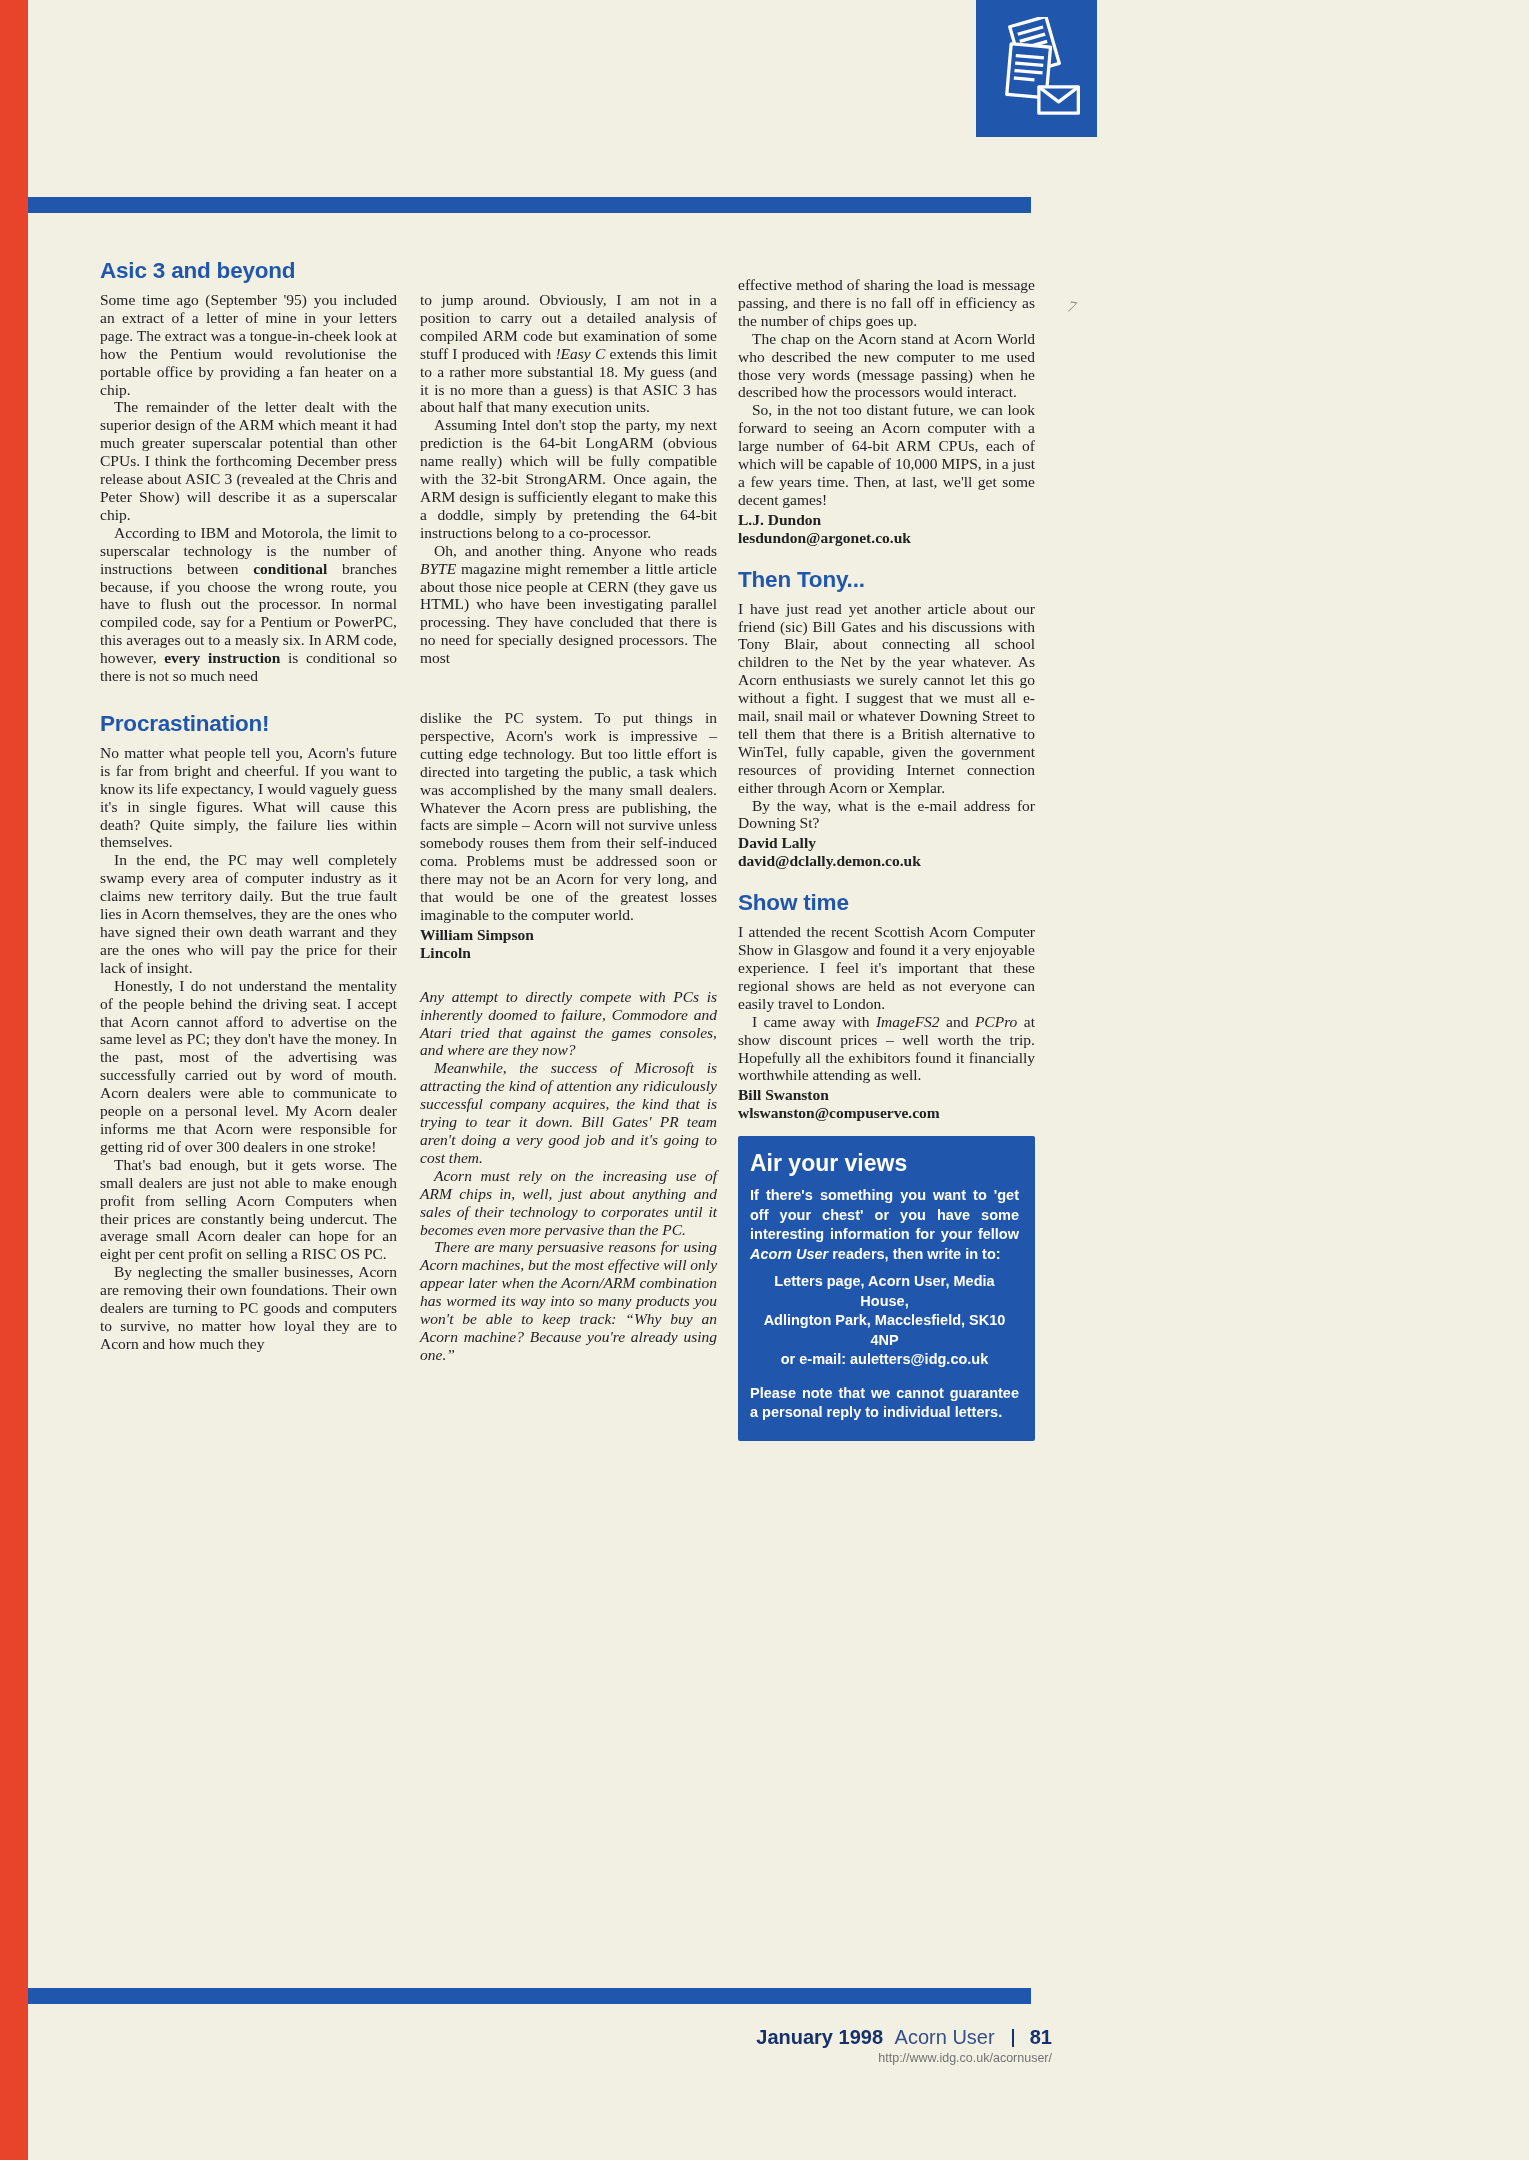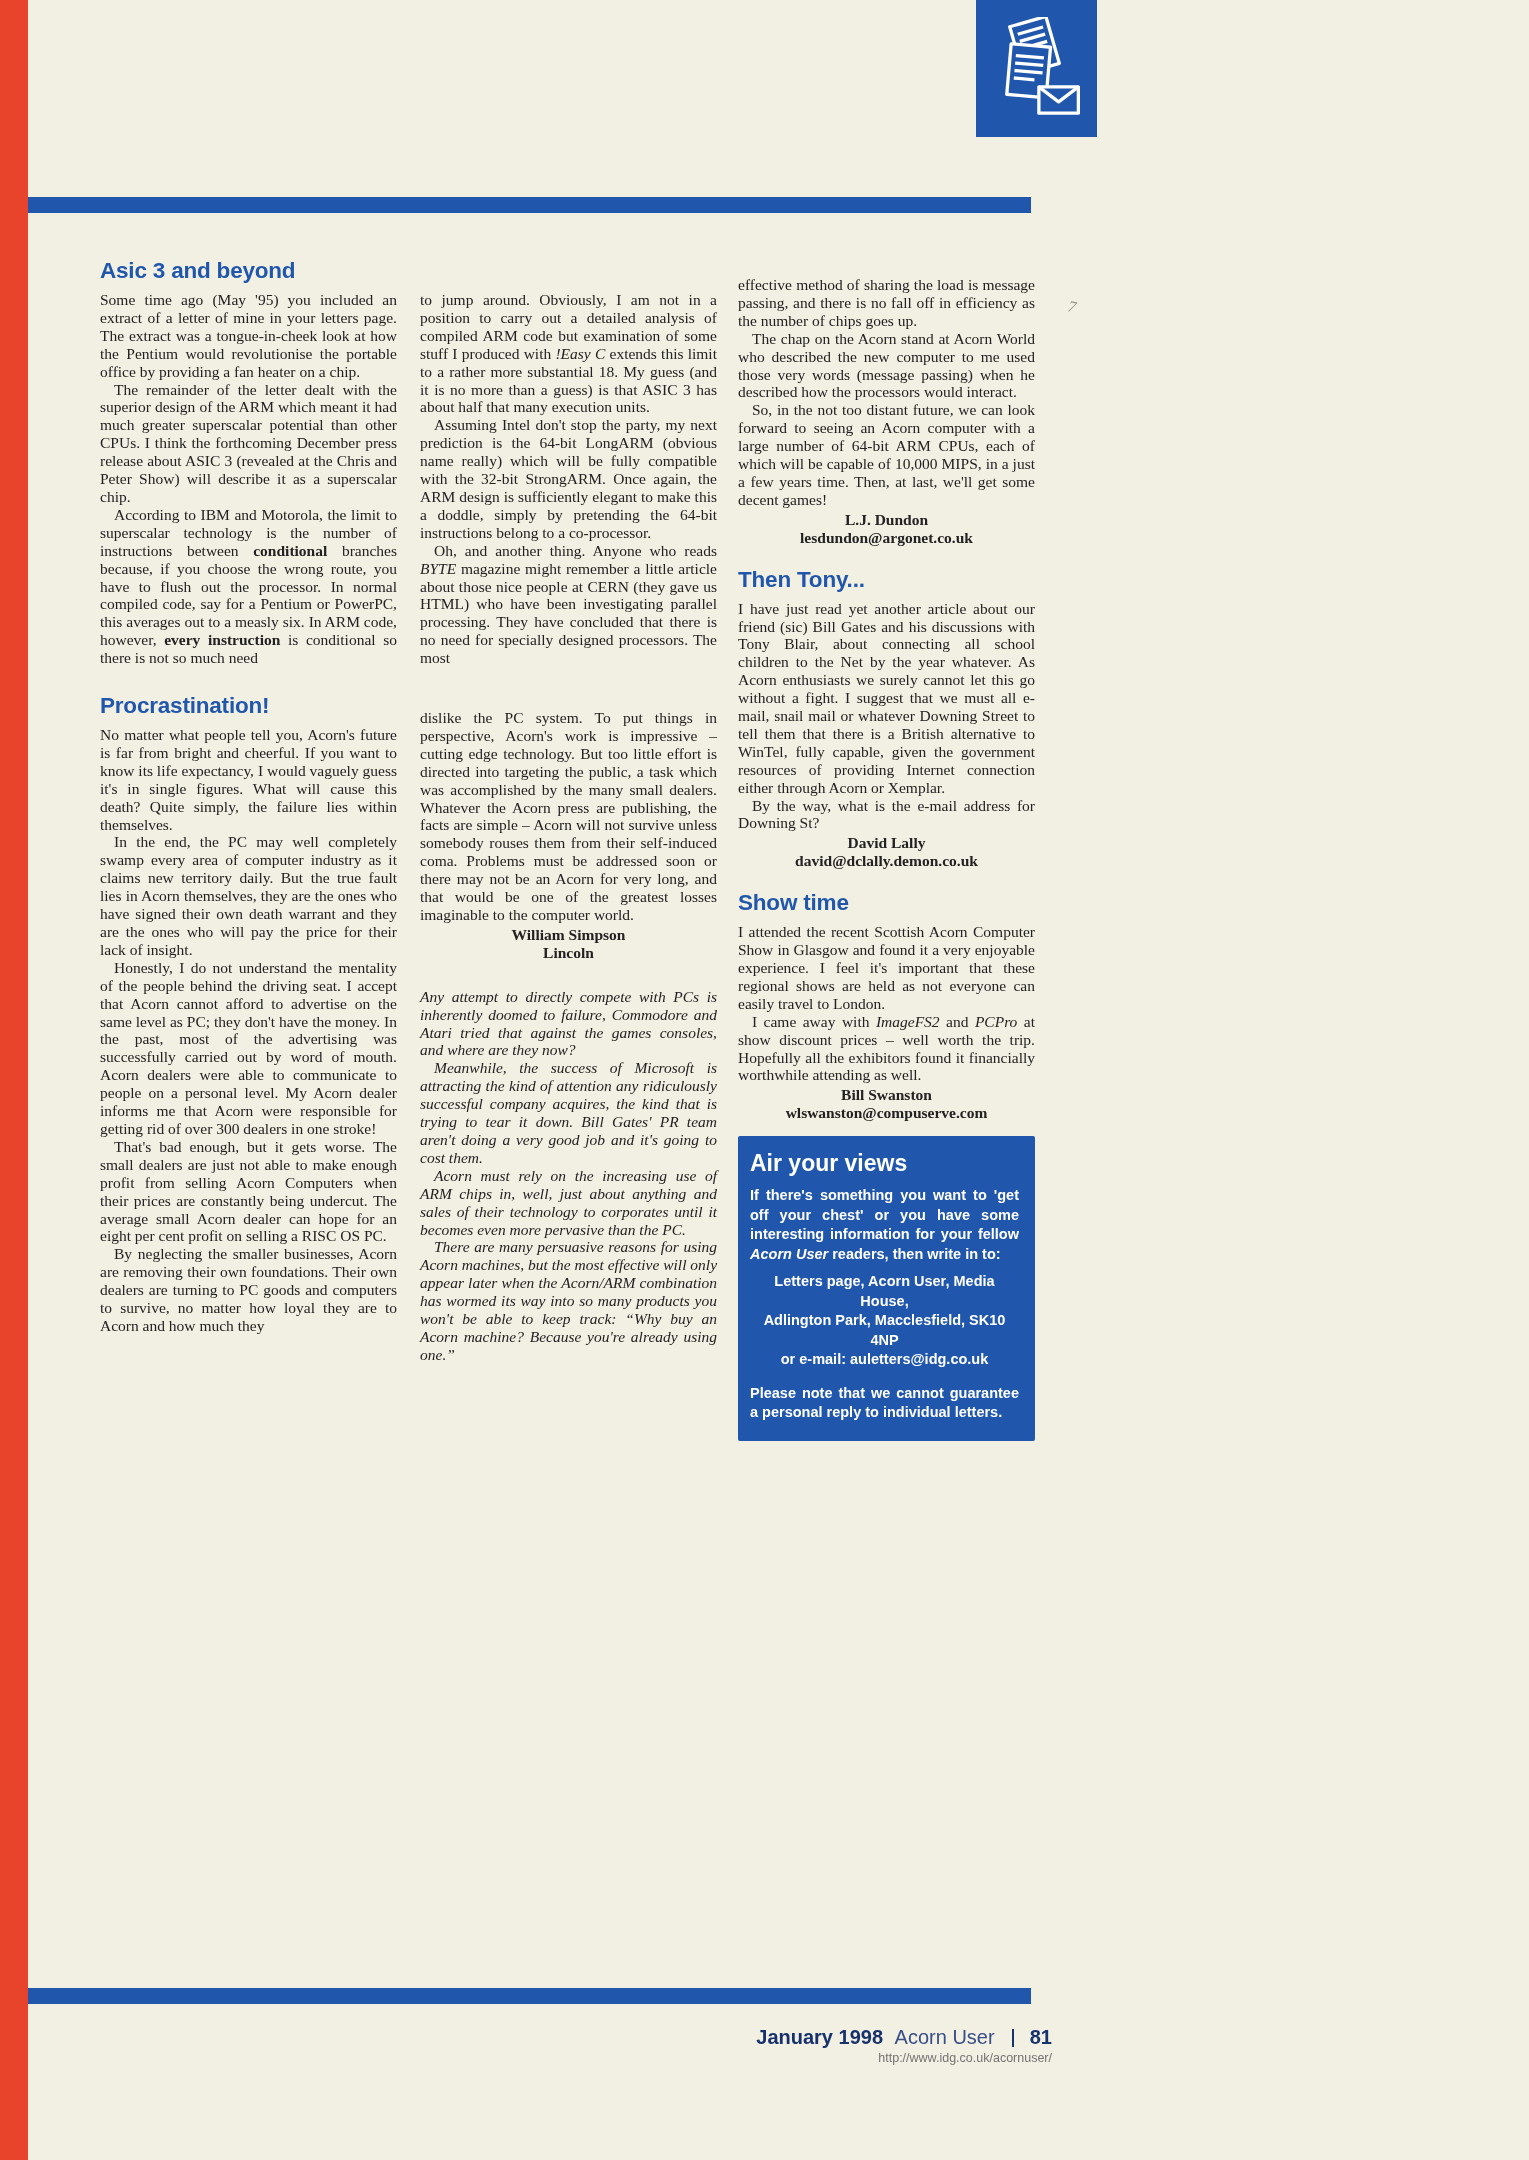--- a/index.html
+++ b/index.html
@@ -57,21 +57,21 @@
     line-height: 26px;
     margin: 0 0 7px 0;
     letter-spacing: -0.2px;
     text-align: left;
   }
   .proc1 { margin-top: 26px; }
   .proc2 { margin-top: 42px; }
   .sec-gap { margin-top: 20px; }
   .sig {
     font-weight: bold;
-    text-align: center;
+    text-align: left;
     line-height: 17.9px;
   }
   .sig-block { margin-top: 2px; }
   .reply { font-style: italic; margin-top: 26px; }
   .air-box {
     margin-top: 14px;
     width: 297px;
     box-sizing: border-box;
     background: #2057ac;
     color: #ffffff;
@@ -155,21 +155,21 @@
         </g>
       </g>
     </svg>
   </div>
 
   <div class="margin-mark">7</div>
 
   <div class="textcol col1">
     <section>
       <h2 class="headline">Asic 3 and beyond</h2>
-      <p>Some time ago (May '95) you included an extract of a letter of mine in your letters page. The extract was a tongue-in-cheek look at how the Pentium would revolutionise the portable office by providing a fan heater on a chip.</p>
+      <p>Some time ago (September '95) you included an extract of a letter of mine in your letters page. The extract was a tongue-in-cheek look at how the Pentium would revolutionise the portable office by providing a fan heater on a chip.</p>
       <p class="ind">The remainder of the letter dealt with the superior design of the ARM which meant it had much greater superscalar potential than other CPUs. I think the forthcoming December press release about ASIC 3 (revealed at the Chris and Peter Show) will describe it as a superscalar chip.</p>
       <p class="ind"><span>According to IBM and Motorola, the limit to superscalar technology is the number of instructions between </span><b>conditional</b><span> branches because, if you choose the wrong route, you have to flush out the processor. In normal compiled code, say for a Pentium or PowerPC, this averages out to a measly six. In ARM code, however, </span><b>every instruction</b><span> is conditional so there is not so much need</span></p>
     </section>
 
     <section class="proc1">
       <h2 class="headline">Procrastination!</h2>
       <p>No matter what people tell you, Acorn's future is far from bright and cheerful. If you want to know its life expectancy, I would vaguely guess it's in single figures. What will cause this death? Quite simply, the failure lies within themselves.</p>
       <p class="ind">In the end, the PC may well completely swamp every area of computer industry as it claims new territory daily. But the true fault lies in Acorn themselves, they are the ones who have signed their own death warrant and they are the ones who will pay the price for their lack of insight.</p>
       <p class="ind">Honestly, I do not understand the mentality of the people behind the driving seat. I accept that Acorn cannot afford to advertise on the same level as PC; they don't have the money. In the past, most of the advertising was successfully carried out by word of mouth. Acorn dealers were able to communicate to people on a personal level. My Acorn dealer informs me that Acorn were responsible for getting rid of over 300 dealers in one stroke!</p>
       <p class="ind">That's bad enough, but it gets worse. The small dealers are just not able to make enough profit from selling Acorn Computers when their prices are constantly being undercut. The average small Acorn dealer can hope for an eight per cent profit on selling a RISC OS PC.</p>

